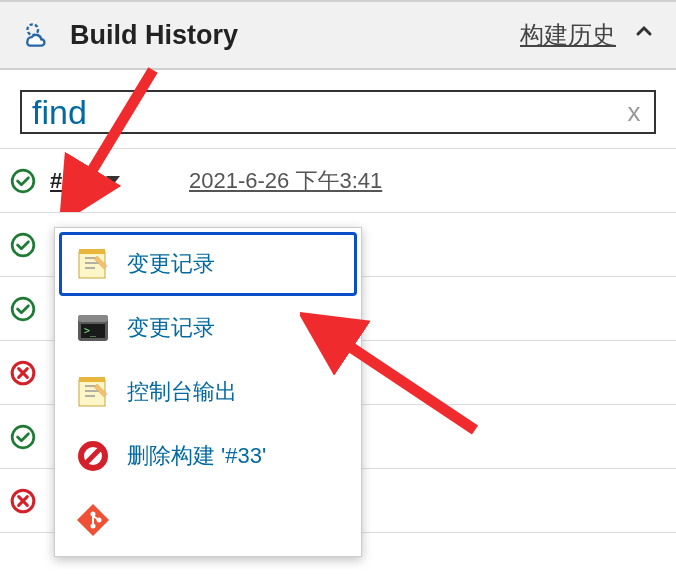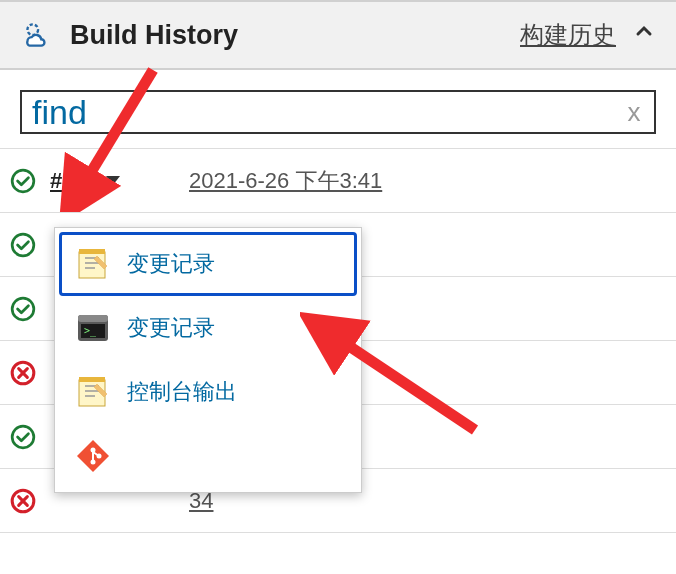--- a/index.html
+++ b/index.html
@@ -289,20 +289,30 @@
         <path d="M10 12 h14 M10 17 h14 M10 22 h10" stroke="#999" stroke-width="1.5"></path>
         <path d="M22 10 l10 10 l-3 3 l-10-10 z" fill="#d89a3e"></path>
         <path d="M19 13 l3-3 l10 10 l-3 3 z" fill="#f0c070"></path>
       </svg>
     </span>
     <span>控制台输出</span>
   </div>
   <div class="menu-item">
     <span class="menu-icon">
       <svg viewBox="0 0 36 36">
+        <circle cx="18" cy="18" r="15" fill="#d3202a"></circle>
+        <circle cx="18" cy="18" r="9" fill="#fff"></circle>
+        <rect x="4" y="15.5" width="28" height="5" fill="#d3202a" transform="rotate(-45 18 18)"></rect>
+      </svg>
+    </span>
+    <span>删除构建 '#33'</span>
+  </div>
+  <div class="menu-item">
+    <span class="menu-icon">
+      <svg viewBox="0 0 36 36">
         <path d="M18 2 L34 18 L18 34 L2 18 Z" fill="#f05033"></path>
         <circle cx="18" cy="12" r="2.5" fill="#fff"></circle>
         <circle cx="24" cy="18" r="2.5" fill="#fff"></circle>
         <circle cx="18" cy="24" r="2.5" fill="#fff"></circle>
         <path d="M18 12 v12 M18 14 l6 4" stroke="#fff" stroke-width="2"></path>
       </svg>
     </span>
   </div>
 </div>
 

